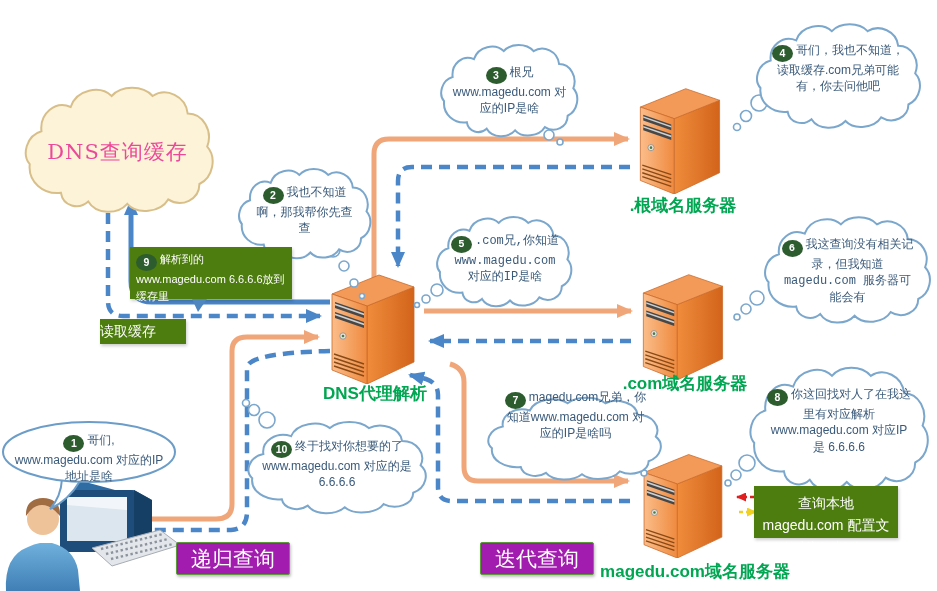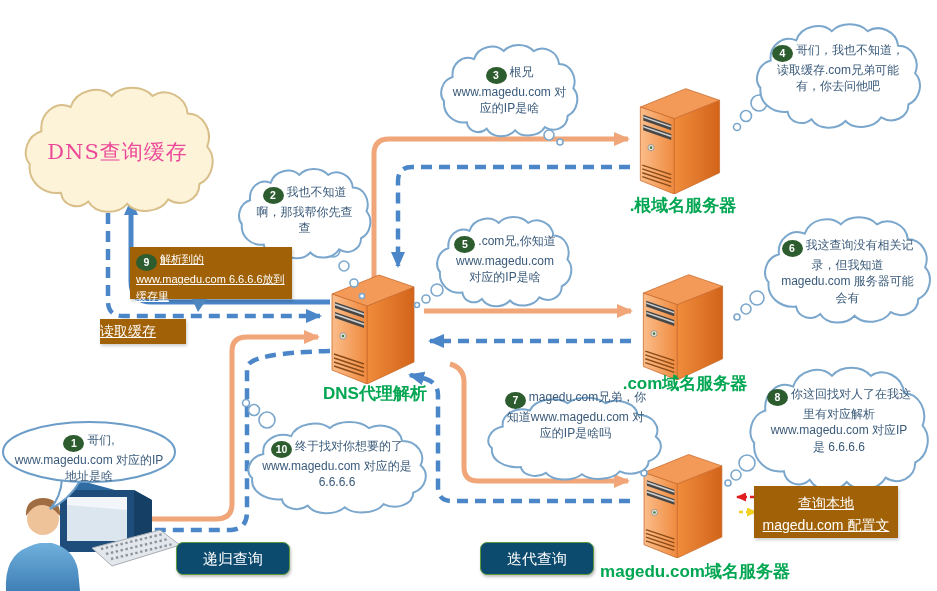--- a/index.html
+++ b/index.html
@@ -4,30 +4,30 @@
 <style>
   html,body{margin:0;padding:0;background:#fff;}
   #canvas{position:relative;width:937px;height:591px;background:#fff;overflow:hidden;
           font-family:"Liberation Sans",sans-serif;}
   #scene{position:absolute;left:0;top:0;z-index:1;}
   .txt{position:absolute;z-index:3;color:#3a5a7a;font-size:12px;line-height:1.38;text-align:center;}
   .badge{display:inline-flex;align-items:center;justify-content:center;
          min-width:17px;height:17px;padding:0 2px;border-radius:50%;
          background:#2d5c2f;color:#fff;font-size:10.5px;font-weight:bold;
          margin-right:3px;vertical-align:-3px;}
-  .info-box{position:absolute;z-index:3;background:#a16207;color:#fff;box-shadow:1px 2px 3px rgba(0,0,0,.2);text-decoration:underline;}
+  .info-box{position:absolute;z-index:3;background:#4d7c0f;color:#fff;box-shadow:1px 2px 3px rgba(0,0,0,.2);}
   .info-box.step9{left:130px;top:247px;width:152px;height:48px;font-size:11px;line-height:1.5;
                   padding:4px 4px 0 6px;text-align:left;}
   .info-box.step9::after{content:"";position:absolute;left:62px;bottom:-13px;
                   border:solid transparent;border-width:13px 9px 0 6px;border-top-color:#4e86c0;}
   .info-box.readcache{left:100px;top:319px;width:86px;height:25px;font-size:14px;line-height:25px;text-align:left;}
   .info-box.local{left:754px;top:486px;width:140px;height:44px;font-size:14px;line-height:1.6;
                   padding:6px 2px 2px 2px;text-align:center;}
-  .green-btn{position:absolute;z-index:3;width:112px;height:31px;background:#0c4a6e;
-             border:1px solid #5d9a3c;border-radius:7px;color:#fff;font-size:15px;
+  .green-btn{position:absolute;z-index:3;width:112px;height:31px;background:#a21caf;
+             border:1px solid #5d9a3c;border-radius:2px;color:#fff;font-size:21px;
              line-height:31px;text-align:center;box-shadow:1px 2px 3px rgba(0,0,0,.25);}
   .server-label{position:absolute;z-index:3;color:#00a651;font-weight:bold;font-size:17px;text-align:center;}
   .cloud-label{position:absolute;z-index:3;left:35px;top:138px;width:165px;text-align:center;
                font-family:"DejaVu Serif",serif;font-size:21px;color:#ec4899;letter-spacing:1px;}
 </style>
 </head>
 <body>
 
 <div id="canvas">
 
@@ -169,24 +169,24 @@
 </div>
 <div class="txt" style="left:252px;top:184px;width:105px;">
   <span class="badge">2</span><span>我也不知道啊，那我帮你先查查</span>
 </div>
 <div class="txt" style="left:452px;top:64px;width:115px;">
   <span class="badge">3</span><span>根兄 www.magedu.com 对应的IP是啥</span>
 </div>
 <div class="txt" style="left:772px;top:42px;width:132px;">
   <span class="badge">4</span><span>哥们，我也不知道，读取缓存.com兄弟可能有，你去问他吧</span>
 </div>
-<div class="txt" style="left:449px;top:233px;width:112px;">
+<div class="txt" style="left:449px;top:233px;width:112px;font-family:Liberation Mono, monospace;">
   <span class="badge">5</span><span>.com兄,你知道 www.magedu.com 对应的IP是啥</span>
 </div>
-<div class="txt" style="left:780px;top:237px;width:135px;">
+<div class="txt" style="left:780px;top:237px;width:135px;font-family:Liberation Mono, monospace;">
   <span class="badge">6</span><span>我这查询没有相关记录，但我知道 magedu.com 服务器可能会有</span>
 </div>
 <div class="txt" style="left:503px;top:389px;width:145px;">
   <span class="badge">7</span><span>magedu.com兄弟，你知道www.magedu.com 对应的IP是啥吗</span>
 </div>
 <div class="txt" style="left:765px;top:386px;width:148px;">
   <span class="badge">8</span><span>你这回找对人了在我这里有对应解析 www.magedu.com 对应IP是 6.6.6.6</span>
 </div>
 <div class="txt" style="left:262px;top:438px;width:150px;">
   <span class="badge">10</span><span>终于找对你想要的了 www.magedu.com 对应的是6.6.6.6</span>

